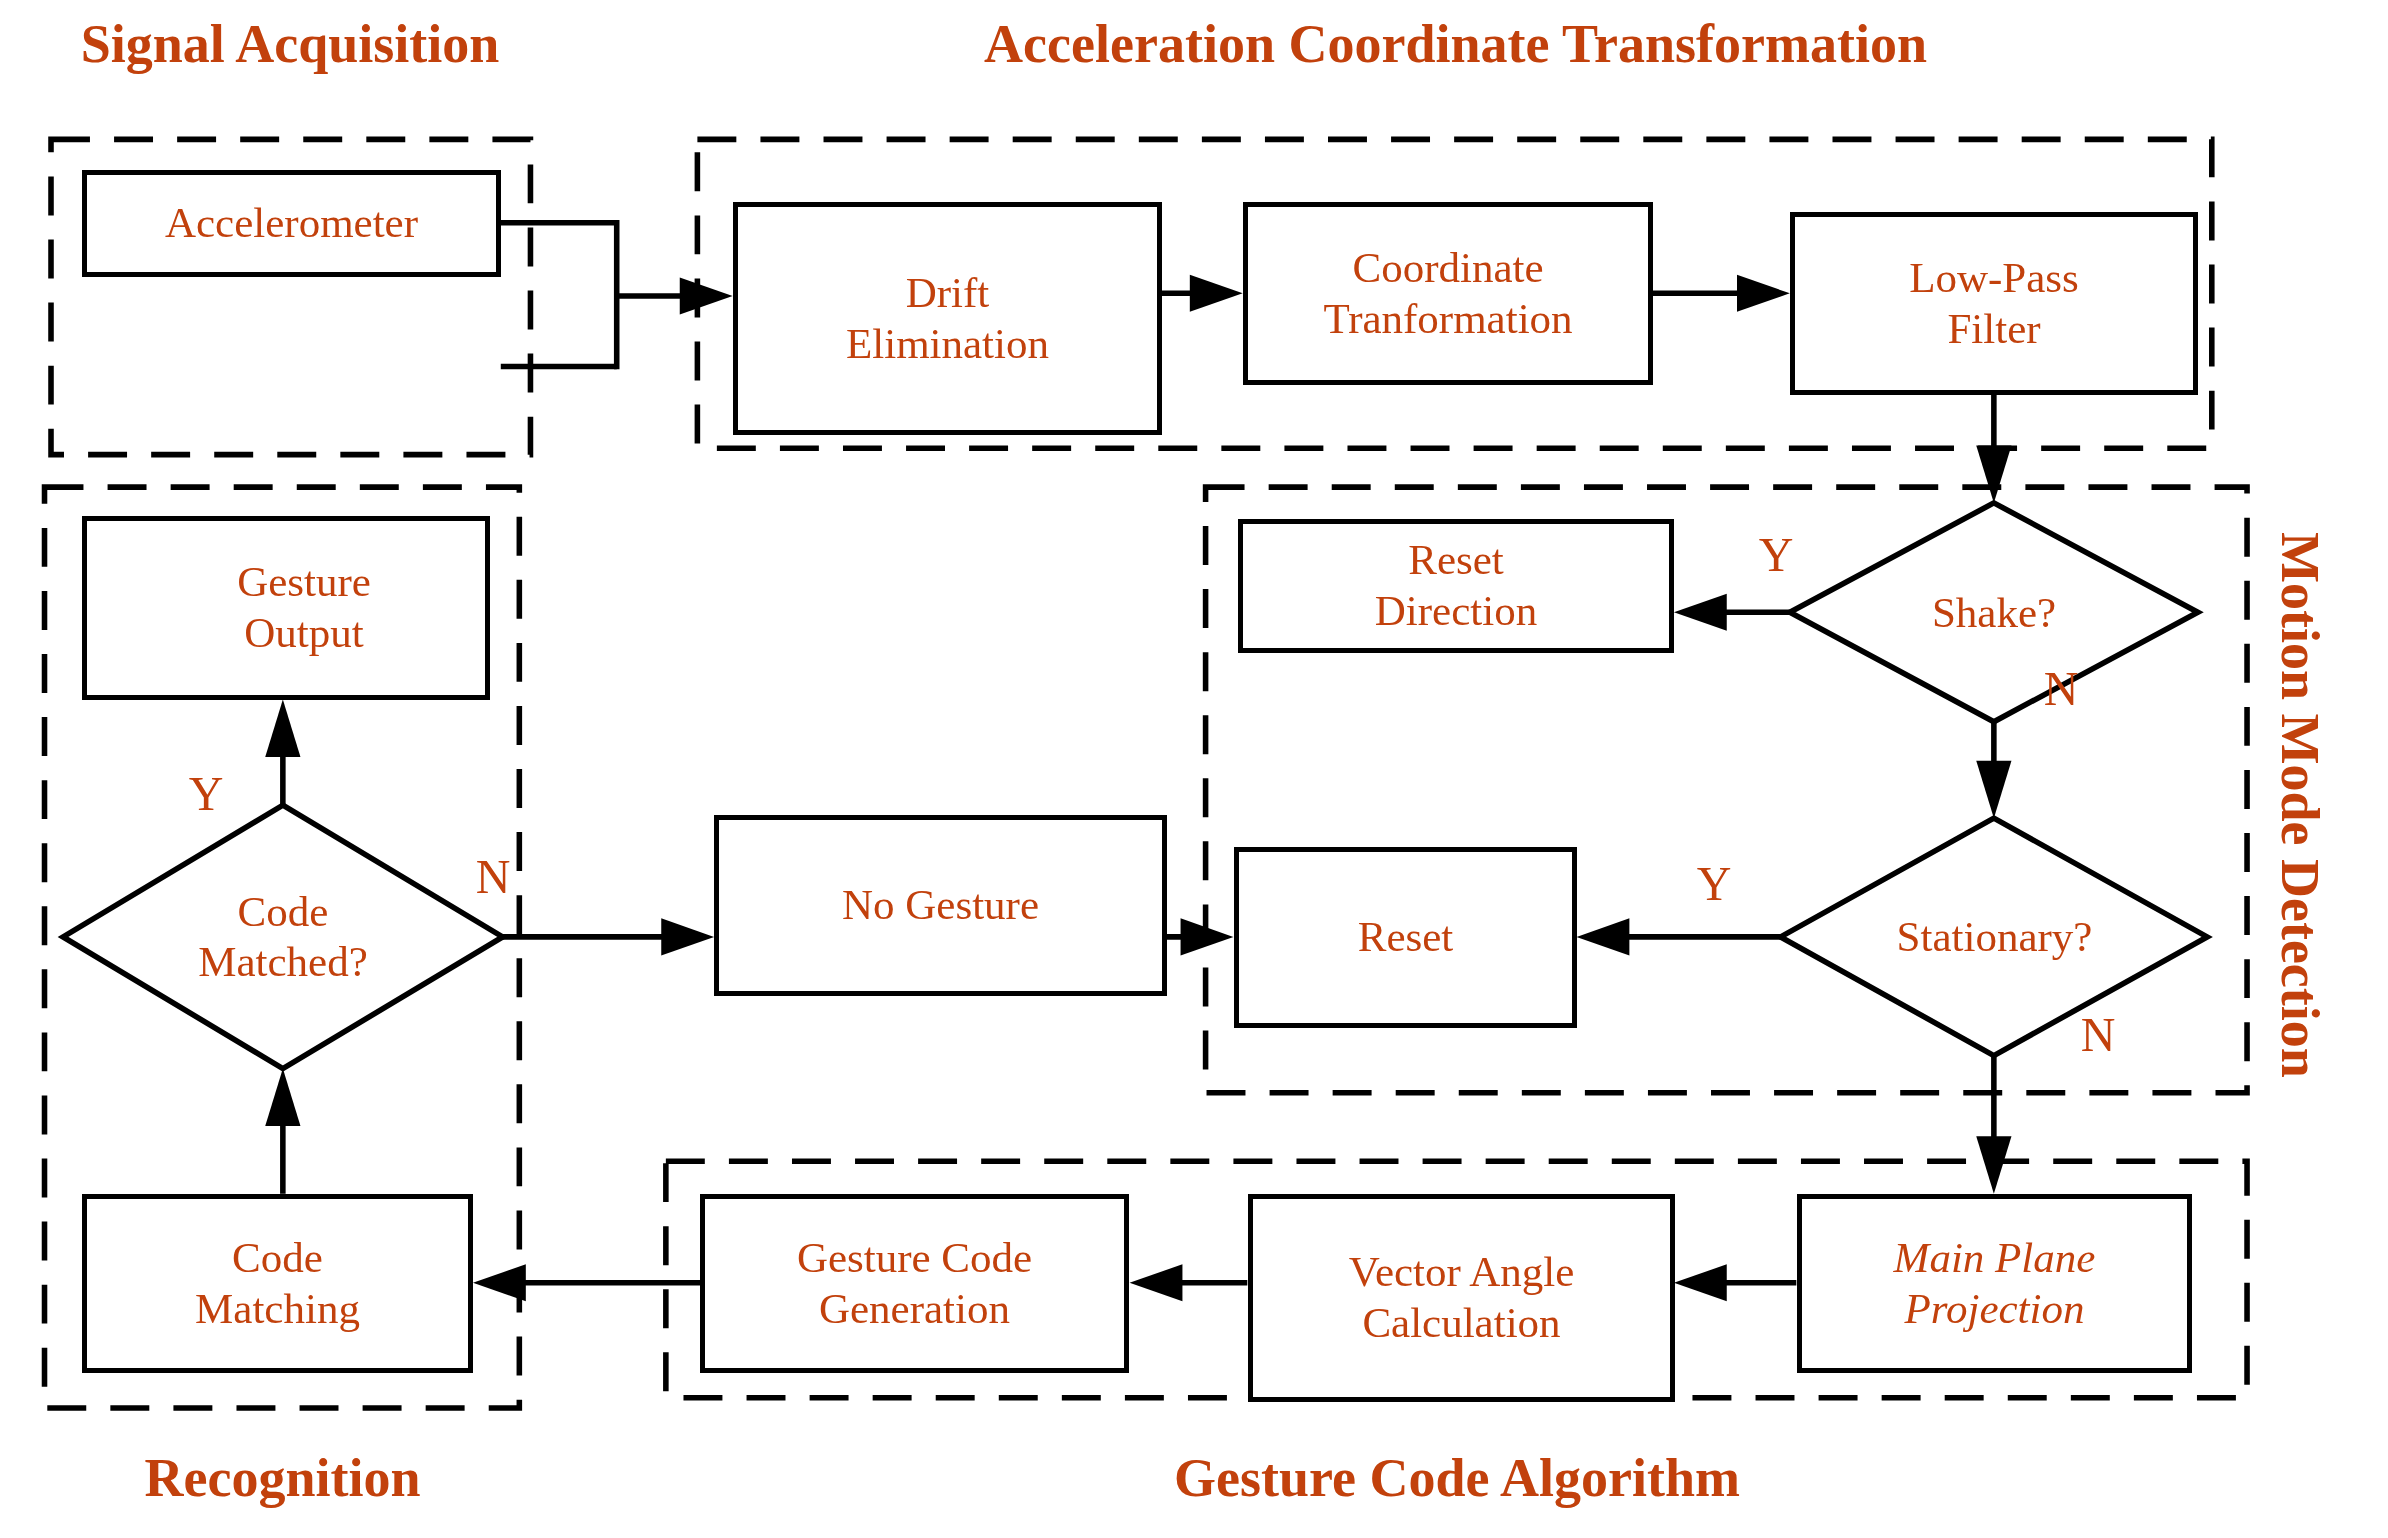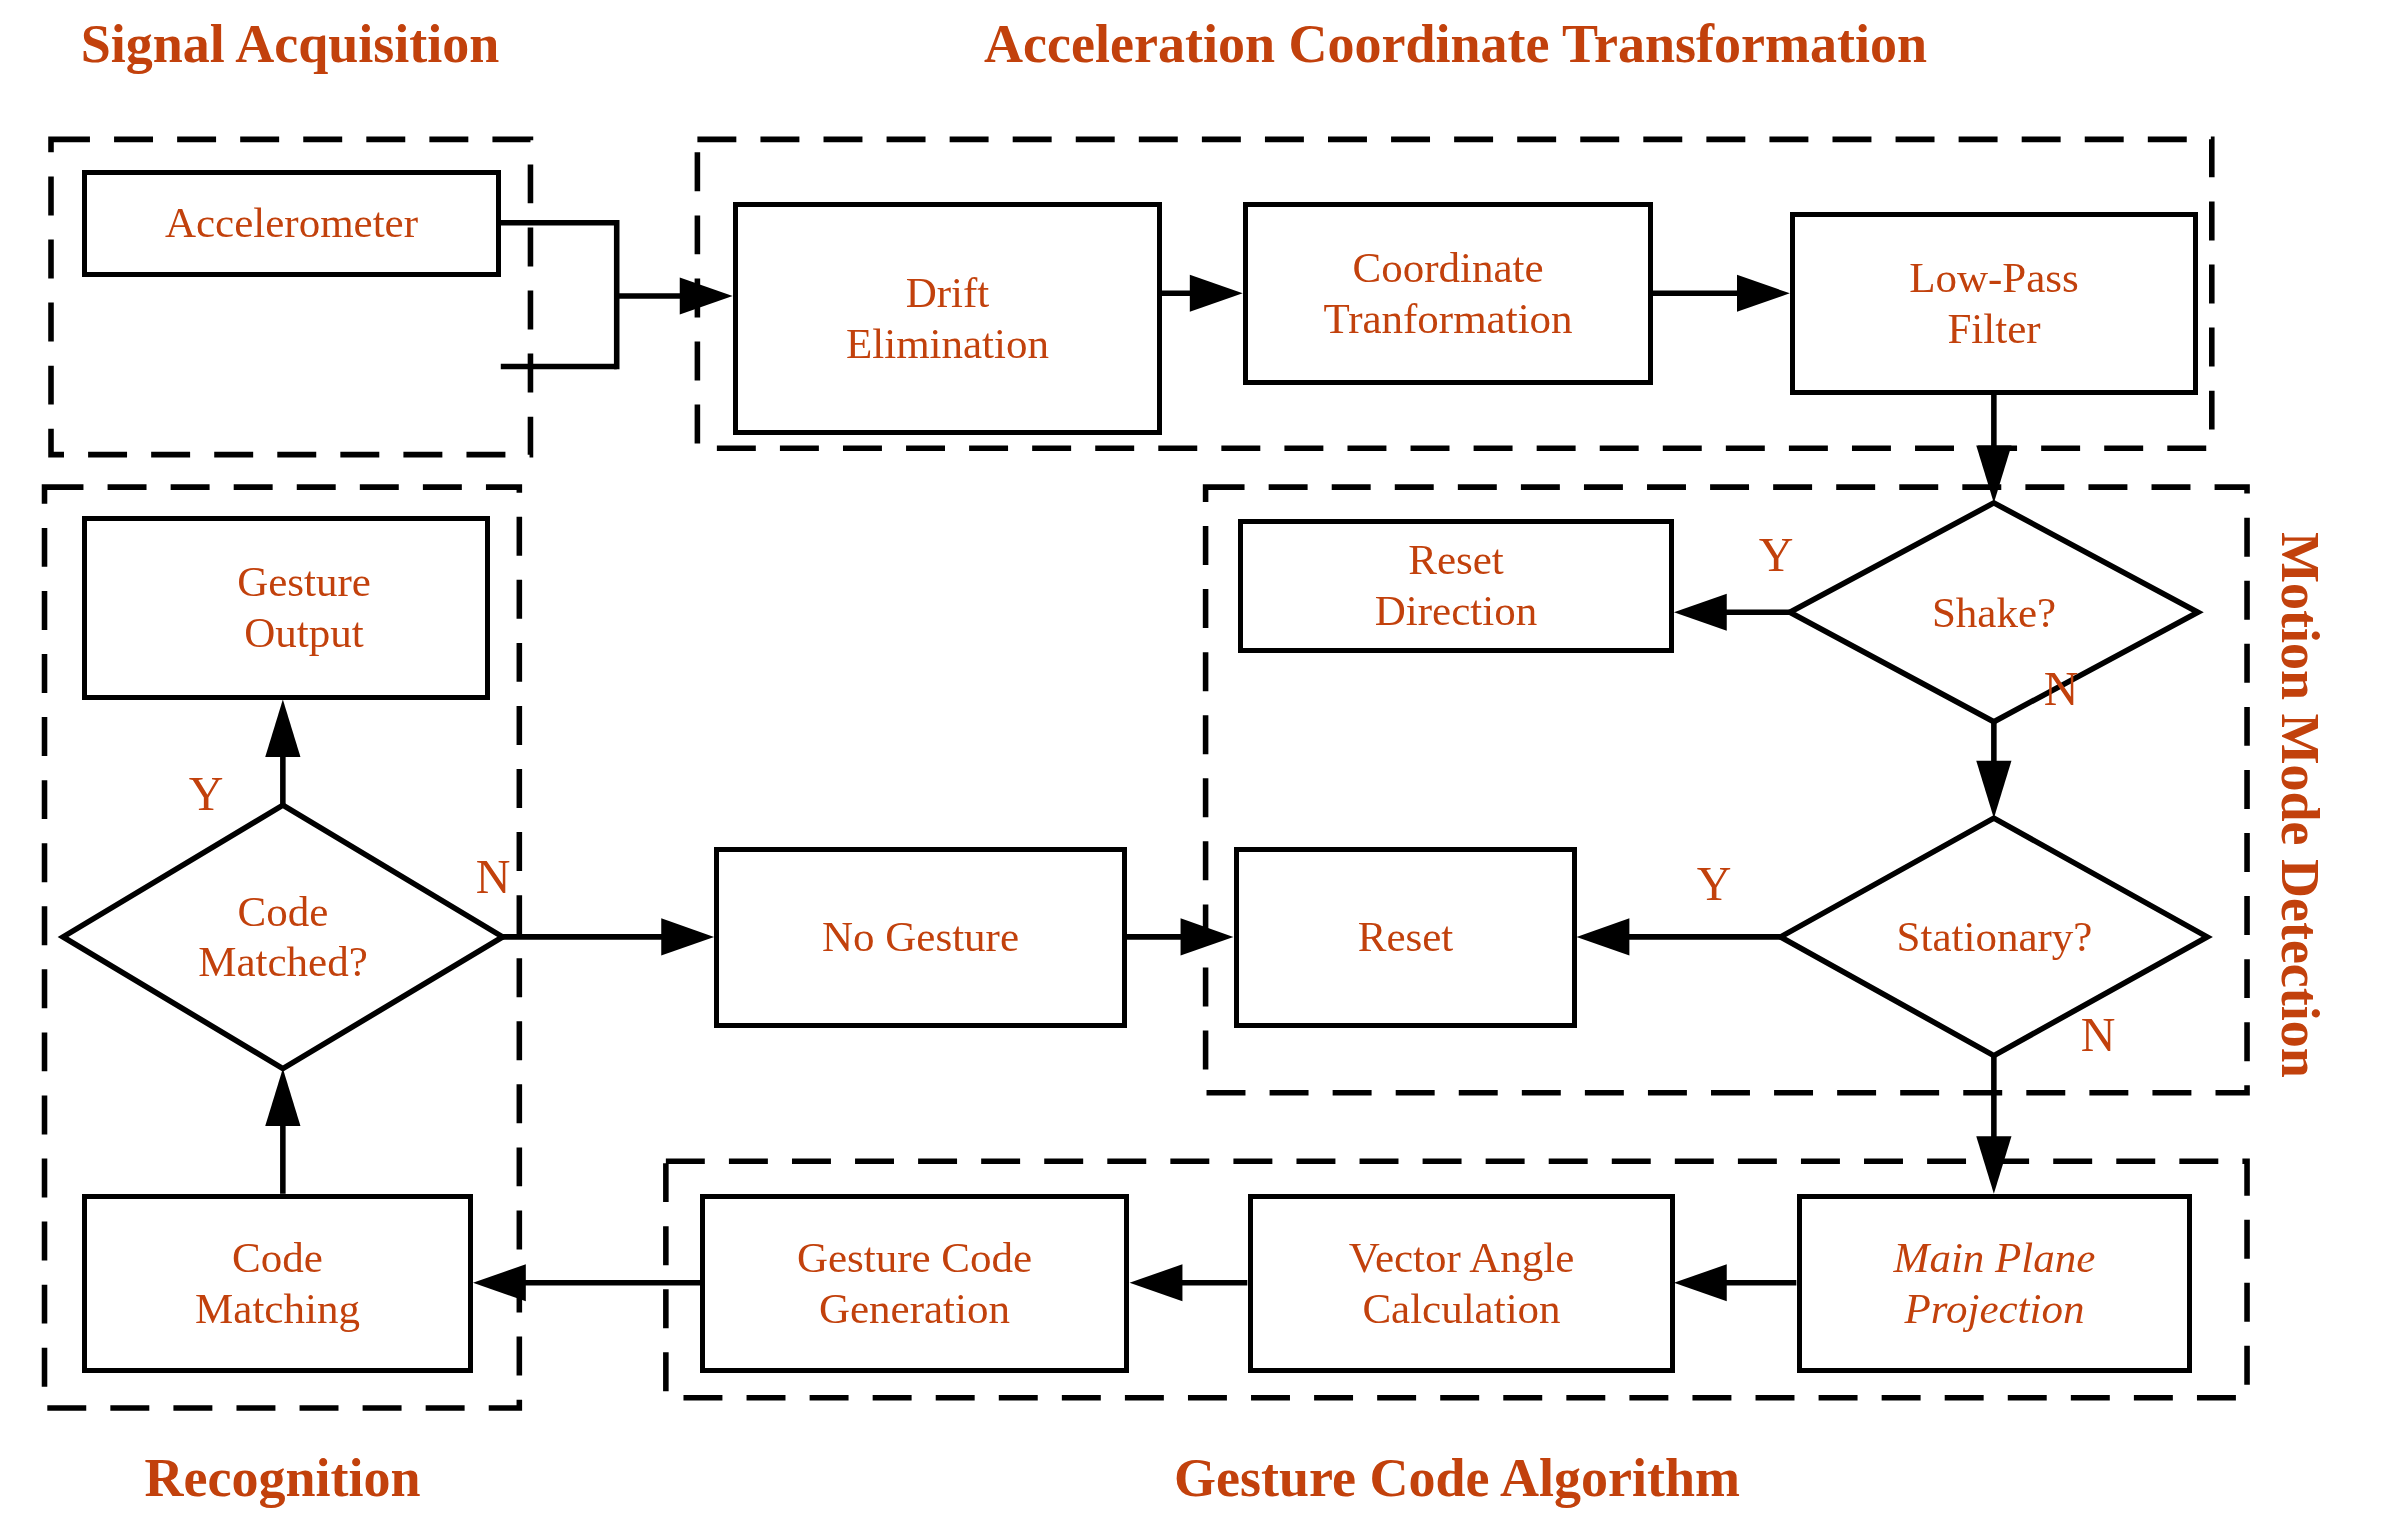--- a/index.html
+++ b/index.html
@@ -91,27 +91,27 @@
   <div class="box" style="left:733px;top:202px;width:429px;height:233px;">Drift
 Elimination</div>
   <div class="box" style="left:1243px;top:202px;width:410px;height:183px;">Coordinate
 Tranformation</div>
   <div class="box" style="left:1790px;top:212px;width:408px;height:183px;">Low-Pass
 Filter</div>
   <div class="box" style="left:82px;top:516px;width:408px;height:184px;padding-left:36px;">Gesture
 Output</div>
   <div class="box" style="left:1238px;top:519px;width:436px;height:134px;">Reset
 Direction</div>
-  <div class="box" style="left:714px;top:847px;width:413px;height:181px;">No Gesture</div>
+  <div class="box" style="left:714px;top:815px;width:453px;height:181px;">No Gesture</div>
   <div class="box" style="left:1234px;top:847px;width:343px;height:181px;">Reset</div>
   <div class="box" style="left:82px;top:1194px;width:391px;height:179px;">Code
 Matching</div>
   <div class="box" style="left:700px;top:1194px;width:429px;height:179px;">Gesture Code
 Generation</div>
-  <div class="box" style="left:1248px;top:1194px;width:427px;height:179px;">Vector Angle
+  <div class="box" style="left:1248px;top:1194px;width:427px;height:208px;">Vector Angle
 Calculation</div>
   <div class="box" style="left:1797px;top:1194px;width:395px;height:179px;font-style:italic;">Main Plane
 Projection</div>
 
   <div class="dtext" style="left:63px;top:805px;width:440px;height:263px;">Code
 Matched?</div>
   <div class="dtext" style="left:1790px;top:503px;width:408px;height:219px;">Shake?</div>
   <div class="dtext" style="left:1781px;top:818px;width:427px;height:237px;">Stationary?</div>
 
   <div class="elabel" style="left:167px;top:761px;">Y</div>

